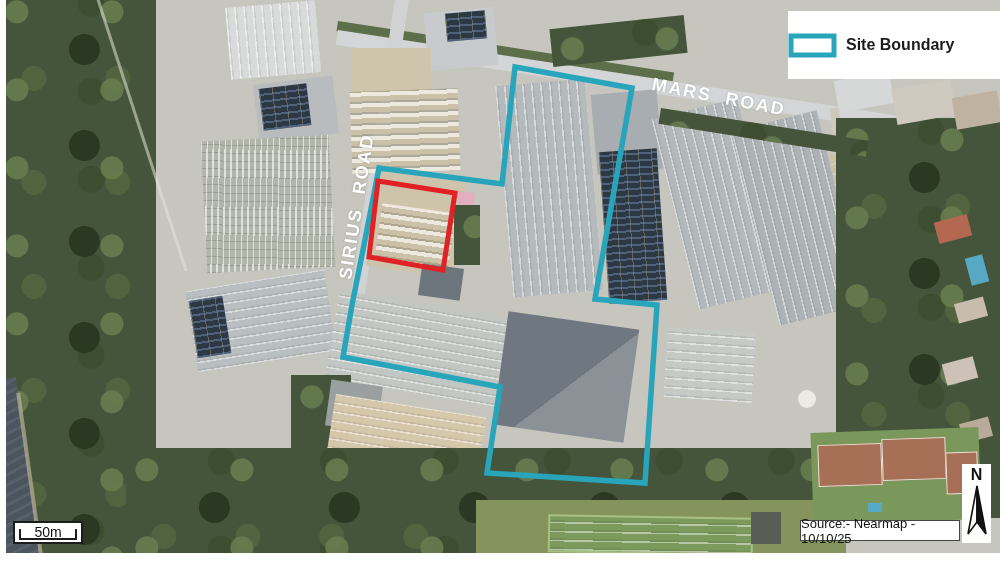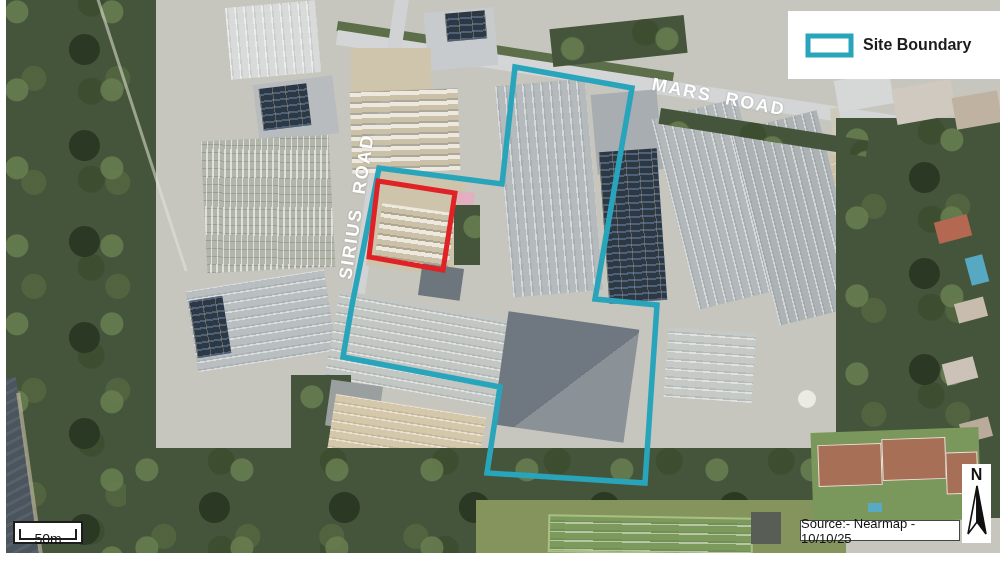--- a/index.html
+++ b/index.html
@@ -15,26 +15,26 @@
     background-size:95px 78px,130px 96px,84px 104px,112px 88px;}
   .water{background-color:#4b555e;background-image:repeating-linear-gradient(160deg,rgba(255,255,255,.07) 0 3px,transparent 3px 9px);}
   .road{background:#d3d5d6;}
   .ribs90{background-image:repeating-linear-gradient(90deg,rgba(255,255,255,.45) 0 1.5px,rgba(0,0,0,.06) 1.5px 3px,transparent 3px 9px);}
   .ribs0{background-image:repeating-linear-gradient(0deg,rgba(255,255,255,.45) 0 1.5px,rgba(0,0,0,.07) 1.5px 3px,transparent 3px 9px);}
   .solar{background-color:#2d3845;background-image:repeating-linear-gradient(0deg,rgba(130,160,200,.4) 0 2px,transparent 2px 7px),repeating-linear-gradient(90deg,rgba(220,200,130,.3) 0 1px,transparent 1px 13px);}
   .rows{background-image:repeating-linear-gradient(0deg,#eee9df 0 4px,rgba(120,110,90,.35) 4px 6px,#cbc1a8 6px 11px);}
   .cem{background-color:#b2b5aa;background-image:repeating-linear-gradient(94deg,rgba(255,255,255,.6) 0 1.5px,transparent 1.5px 6px),repeating-linear-gradient(4deg,rgba(70,70,60,.22) 0 1px,transparent 1px 8px);}
   .roadlabel{position:absolute;color:#ffffff;font-weight:bold;font-size:18px;letter-spacing:2px;word-spacing:7px;white-space:nowrap;text-shadow:0 0 2px rgba(0,0,0,.25);}
   .overlay-svg{position:absolute;left:0;top:0;pointer-events:none;}
-  .legend{position:absolute;left:782px;top:11px;width:212px;height:68px;background:#ffffff;display:flex;flex-direction:column;justify-content:center;gap:4px;padding-left:17px;box-sizing:border-box;}
+  .legend{position:absolute;left:782px;top:11px;width:212px;height:68px;background:#ffffff;display:flex;flex-direction:column;justify-content:center;gap:4px;padding-left:0;box-sizing:border-box;}
   .legend-row{display:flex;align-items:center;gap:9px;}
   .legend-label{font-size:16px;font-weight:600;color:#1c1c1c;}
   .scalebar{position:absolute;left:7px;top:521px;width:70px;height:23px;background:#fff;border:2px solid #1d1d1d;box-sizing:border-box;}
   .scalebar .bracket{position:absolute;left:4px;right:4px;bottom:2px;height:9px;border-left:2px solid #1d1d1d;border-right:2px solid #1d1d1d;border-bottom:2px solid #1d1d1d;}
-  .scalebar .lbl{position:absolute;left:0;right:0;top:8px;text-align:center;font-size:14px;color:#111;}
+  .scalebar .lbl{position:absolute;left:0;right:0;top:1px;text-align:center;font-size:14px;color:#111;}
   .sourcebox{position:absolute;left:794px;top:520px;width:160px;height:21px;background:#fff;border:1px solid #444;box-sizing:border-box;display:flex;align-items:center;justify-content:center;font-size:13px;color:#111;}
   .northbox{position:absolute;left:956px;top:464px;width:29px;height:79px;background:#fff;display:flex;flex-direction:column;align-items:center;}
   .northbox .n{font-size:16px;font-weight:bold;color:#111;line-height:18px;margin-top:2px;}
   .caption{position:absolute;left:4px;top:556px;font-size:18px;font-style:italic;font-weight:bold;color:#14141e;white-space:nowrap;}
   .caption .cap-text{margin-left:38px;}
 </style>
 </head>
 <body>
 
 <div class="page">

